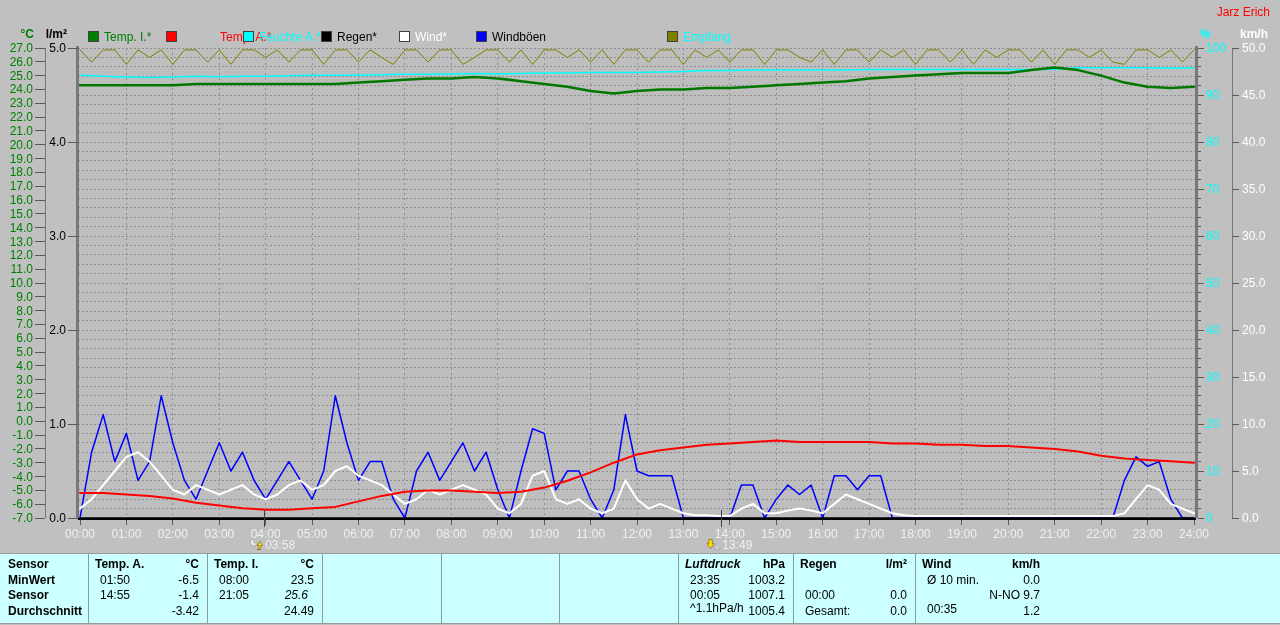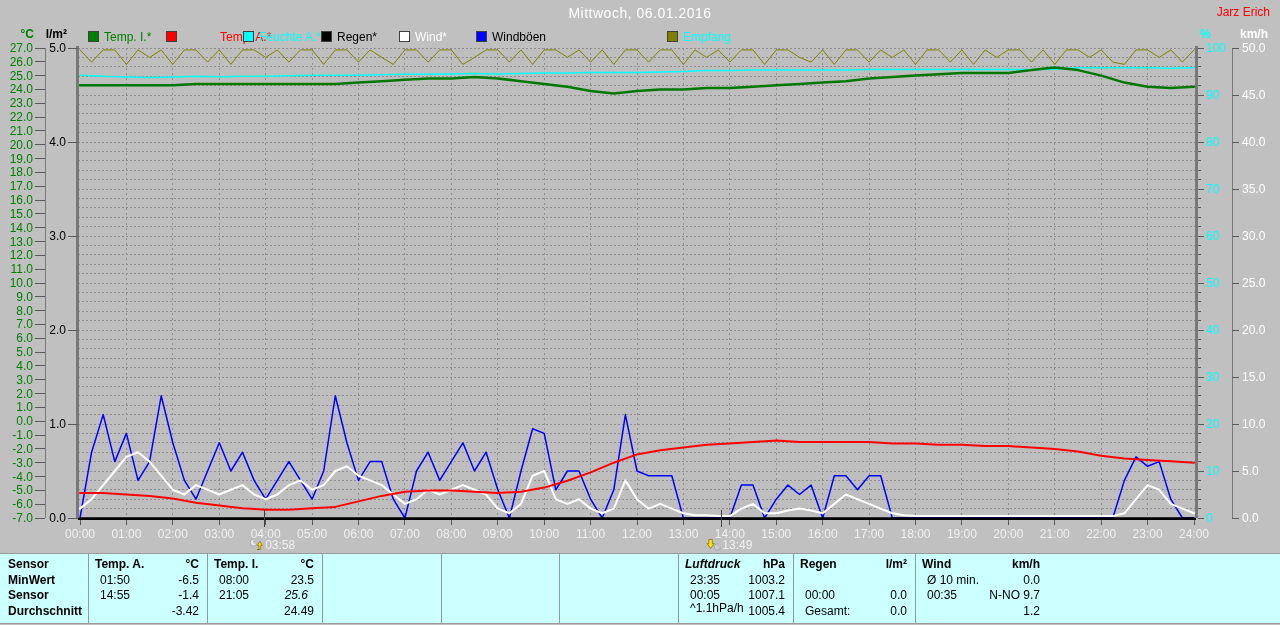--- a/index.html
+++ b/index.html
@@ -22,21 +22,20 @@
     border-top:1px solid #9a9a9a;border-bottom:1px solid #9a9a9a;font-size:12px;color:#000;}
   .stats .sep{position:absolute;top:0;bottom:0;width:1px;background:#8c9c9c;}
   .stats .cell{position:absolute;white-space:nowrap;height:14px;line-height:14px;}
   .stats .b{font-weight:bold;}
   .stats .ra{text-align:right;}
 </style>
 </head>
 <body>
 
 <div class="screen">
-  <div class="title">Mittwoch, 06.01.2016</div>
   <div class="watermark">Jarz Erich</div>
 
   <div class="unit-hdr" id="unit-tempc">°C</div>
   <div class="unit-hdr" id="unit-rain">l/m²</div>
   <div class="unit-hdr" id="unit-pct">%</div>
   <div class="unit-hdr" id="unit-kmh">km/h</div>
 
   <div class="legend" id="legend">
       <div class="legend-item" style="left: 88px;"><span class="sq" style="background: rgb(0, 128, 0);"></span><span style="color: rgb(0, 128, 0);">Temp. I.*</span></div>
       <div class="legend-item" style="left: 166px;"><span class="sq" style="background: rgb(255, 0, 0);"></span><span style="color: rgb(255, 0, 0); margin-left: 38px;">Temp. A.*</span></div>
@@ -404,17 +403,17 @@
       <div class="cell b" style="left: 800px; top: 3px;">Regen</div>
       <div class="cell b ra" style="left: 793px; top: 3px; width: 114px;">l/m²</div>
       <div class="cell " style="left: 805px; top: 34px;">00:00</div>
       <div class="cell ra" style="left: 793px; top: 34px; width: 114px;">0.0</div>
       <div class="cell " style="left: 805px; top: 49.5px;">Gesamt:</div>
       <div class="cell ra" style="left: 793px; top: 49.5px; width: 114px;">0.0</div>
       <div class="cell b" style="left: 922px; top: 3px;">Wind</div>
       <div class="cell b ra" style="left: 915px; top: 3px; width: 125px;">km/h</div>
       <div class="cell " style="left: 927px; top: 18.5px;">Ø 10 min.</div>
       <div class="cell ra" style="left: 915px; top: 18.5px; width: 125px;">0.0</div>
-      <div class="cell " style="left: 927px; top: 34px;">00:35</div>
+      <div class="cell " style="left: 927px; top: 48px;">00:35</div>
       <div class="cell ra" style="left: 915px; top: 34px; width: 125px;">N-NO 9.7</div>
       <div class="cell ra" style="left: 915px; top: 49.5px; width: 125px;">1.2</div>
     </div>
 </div>
 
 </body></html>

